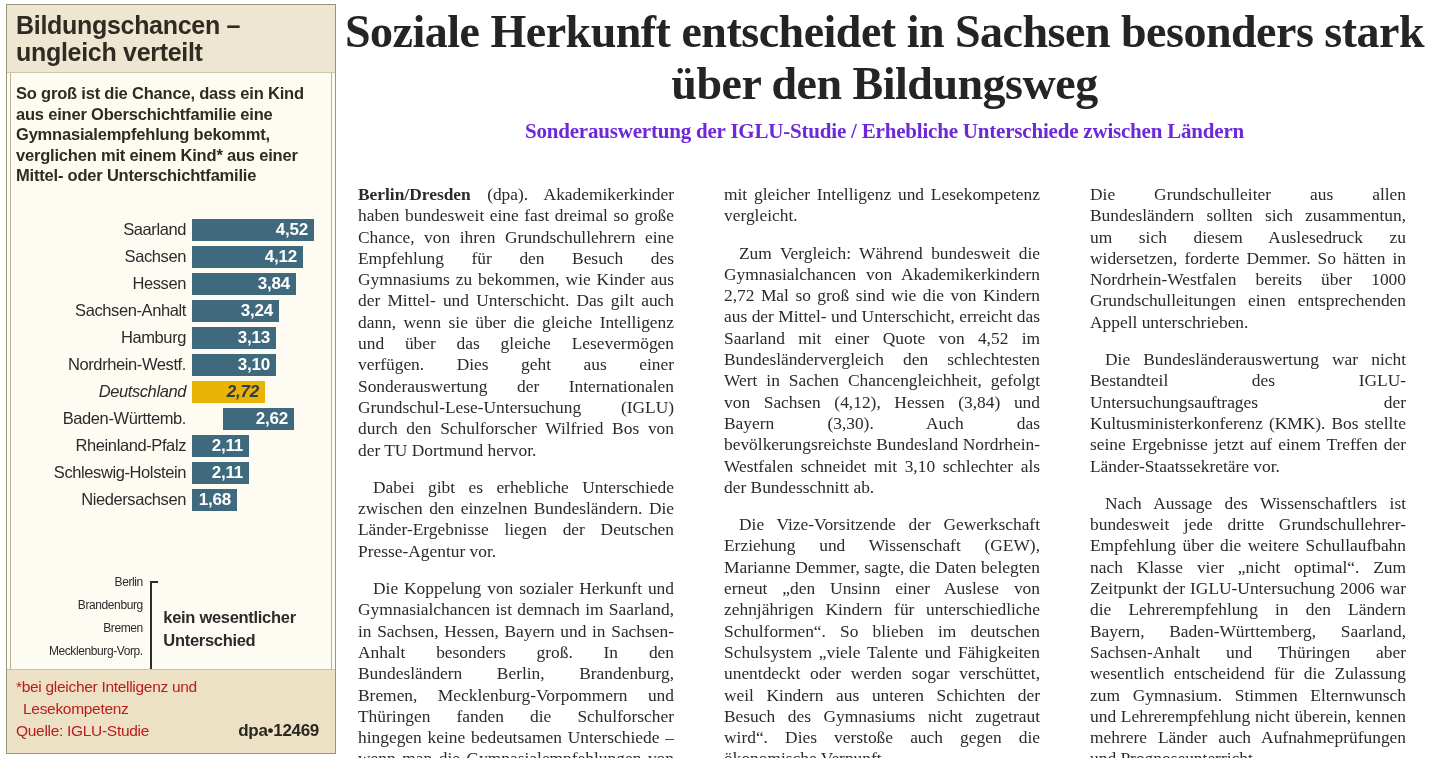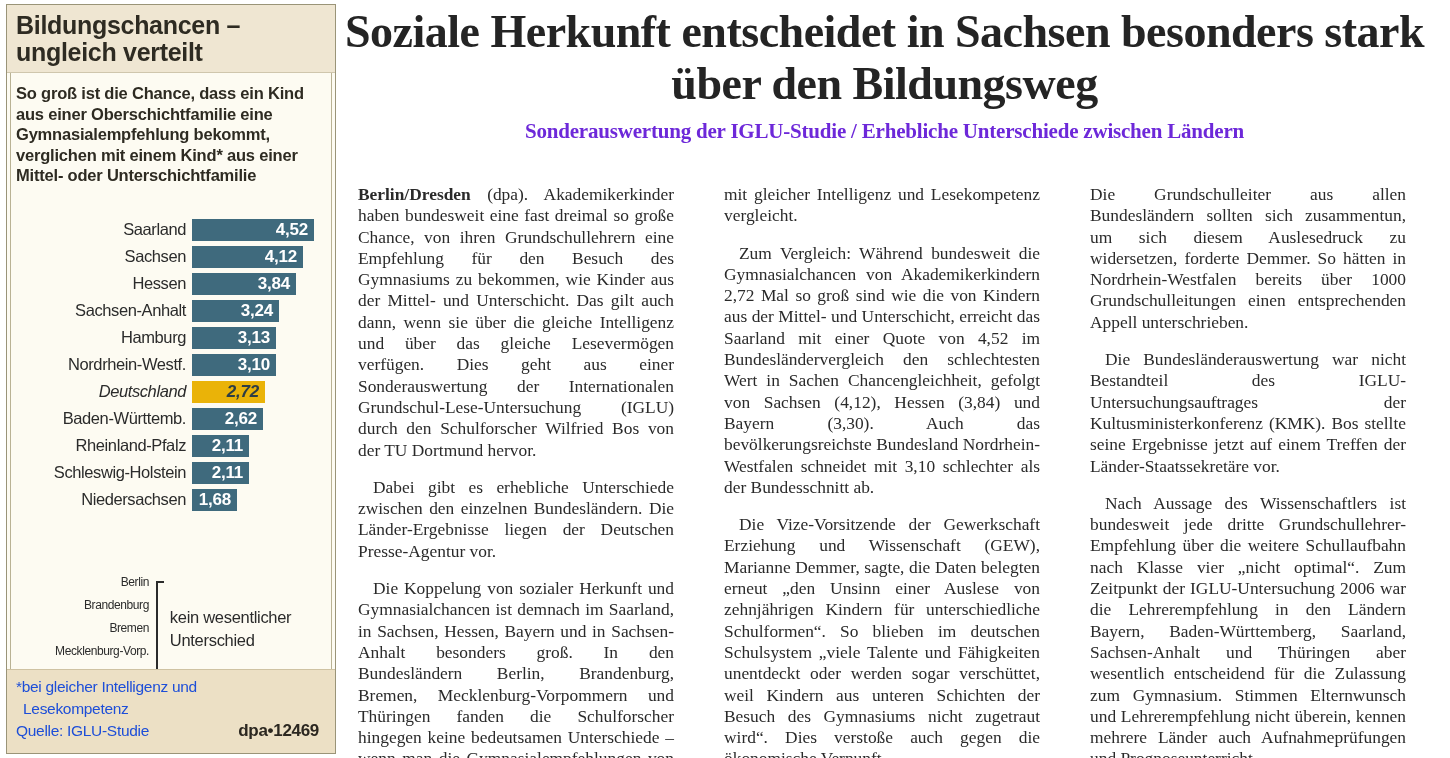--- a/index.html
+++ b/index.html
@@ -117,42 +117,42 @@
   }
   .brace:before{
     content:"";position:absolute;left:2px;top:0;bottom:0;width:2px;background:#2b2b2b;
   }
   .brace .tk{position:absolute;left:2px;width:8px;height:2px;background:#2b2b2b;}
   .brace .tk.t{top:0;}
   .brace .tk.b{bottom:0;}
   .grp-note{
     padding-left:8px;
     font-family:"Liberation Sans", sans-serif;
-    font-weight:normal;
+    font-weight:bold;
     font-size:16.5px;
     line-height:23px;
     color:#2b2b2b;
     align-self:center;
     letter-spacing:-0.3px;
   }
 
   
   .ib-foot{
     position:absolute; left:0; right:0; bottom:0;
     background:#ece0c5;
     border-top:1px solid #cfc2a2;
     padding:6px 10px 6px 9px;
     box-sizing:border-box;
     height:84px;
   }
   .ib-foot .fline{
     font-family:"Liberation Sans", sans-serif;
     font-size:15.5px;
     line-height:22px;
-    color:#1d4ed8;
+    color:#b91c1c;
     letter-spacing:-0.3px;
   }
   .ib-foot .fbottom{
     display:flex; justify-content:space-between; align-items:center;
   }
   .dpa{
     font-family:"Liberation Sans", sans-serif;
     font-weight:bold;
     font-size:17px;
     color:#2b2720;
@@ -240,21 +240,21 @@
         <div class="row">
           <div class="lbl">Nordrhein-Westf.</div>
           <div class="bar" style="width: 84px;">3,10</div>
         </div>
         <div class="row de">
           <div class="lbl">Deutschland</div>
           <div class="bar" style="width: 73px;">2,72</div>
         </div>
         <div class="row">
           <div class="lbl">Baden-Württemb.</div>
-          <div class="bar" style="width: 71px;">2,62</div>
+          <div class="bar" style="width: 71px; margin-left: 31px;">2,62</div>
         </div>
         <div class="row">
           <div class="lbl">Rheinland-Pfalz</div>
           <div class="bar" style="width: 57px;">2,11</div>
         </div>
         <div class="row">
           <div class="lbl">Schleswig-Holstein</div>
           <div class="bar" style="width: 57px;">2,11</div>
         </div>
         <div class="row">

